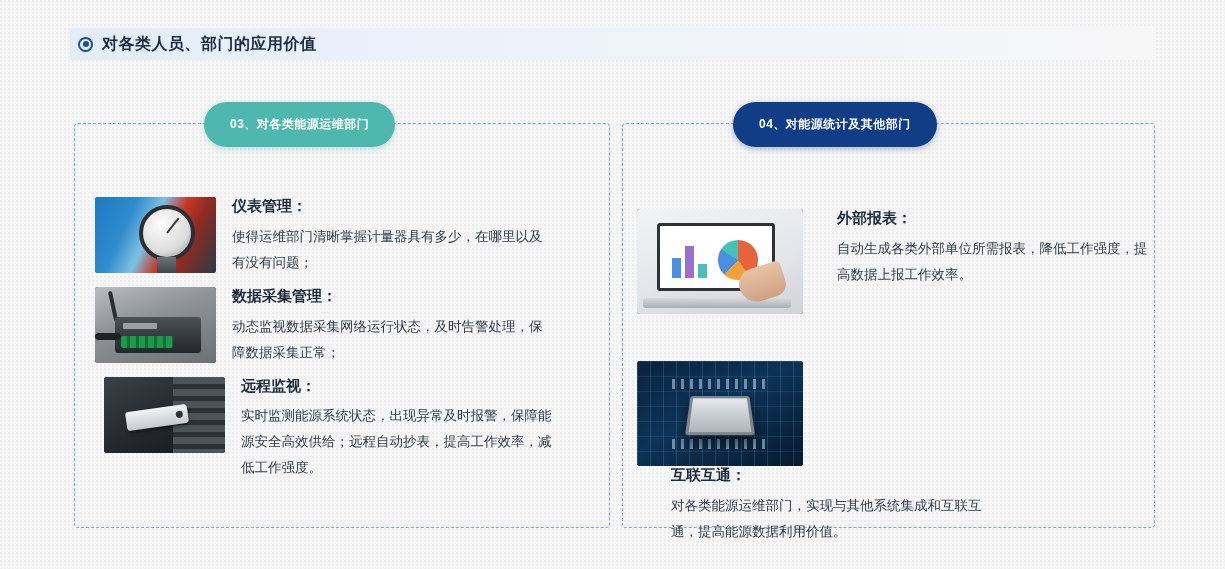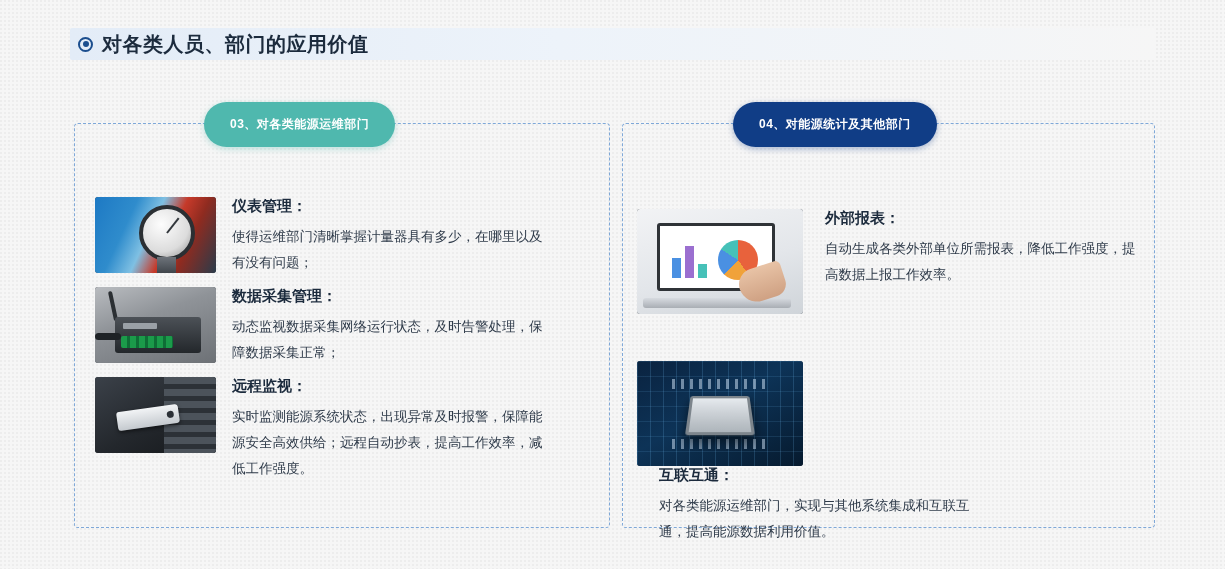--- a/index.html
+++ b/index.html
@@ -43,21 +43,21 @@
   .header-bullet::after {
     content: "";
     position: absolute;
     left: 50%; top: 50%;
     transform: translate(-50%,-50%);
     width: 6px; height: 6px;
     border-radius: 50%;
     background: #1b4e8e;
   }
   .header-title {
-    font-size: 20px;
+    font-size: 16px;
     font-weight: bold;
     color: #1c2b3d;
     letter-spacing: 0.5px;
   }
 
   
   .panel {
     position: absolute;
     top: 123px;
     border: 1px dashed #7fa8d8;
@@ -104,39 +104,39 @@
     height: 76px;
     border-radius: 3px;
     flex: none;
     overflow: hidden;
     position: relative;
     background: #394049;
   }
   .thumb.big { width: 166px; height: 105px; }
 
   .txt { margin-left: 16px; }
-  .txt.big { margin-left: 22px; }
+  .txt.big { margin-left: 34px; }
   .item-title {
     font-size: 15px;
     font-weight: bold;
     color: #1c2b3d;
     margin-bottom: 8px;
   }
   .item-body {
     font-size: 13.5px;
     color: #2f3b4a;
     line-height: 26px;
     max-width: 320px;
   }
   .item-body.wide { max-width: 318px; }
 
   
   #item-meter      { left: 20px;  top: 73px;  }
   #item-collect    { left: 20px;  top: 163px; }
-  #item-remote     { left: 20px;  top: 253px; }
+  #item-remote     { left: 29px;  top: 253px; font-family: Liberation Mono, monospace; }
   
   #item-report     { left: 14px;  top: 85px;  }
   #item-interop    { left: 14px;  top: 237px; flex-direction: column; }
 
   
   
   .art-gauge { position:absolute; inset:0; background:
       linear-gradient(115deg,#1d79c4 0%, #2f8ccc 28%, #7fc0e3 45%, #c63a2a 60%, #8f2b20 74%, #2a3b4a 100%); }
   .art-gauge .dial {
     position:absolute; left:44px; top:8px; width:56px; height:56px; border-radius:50%;

